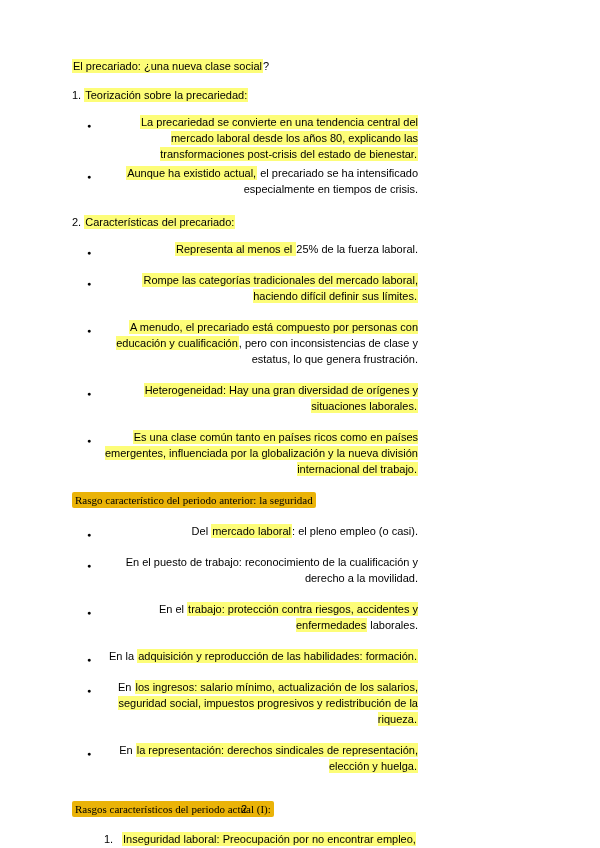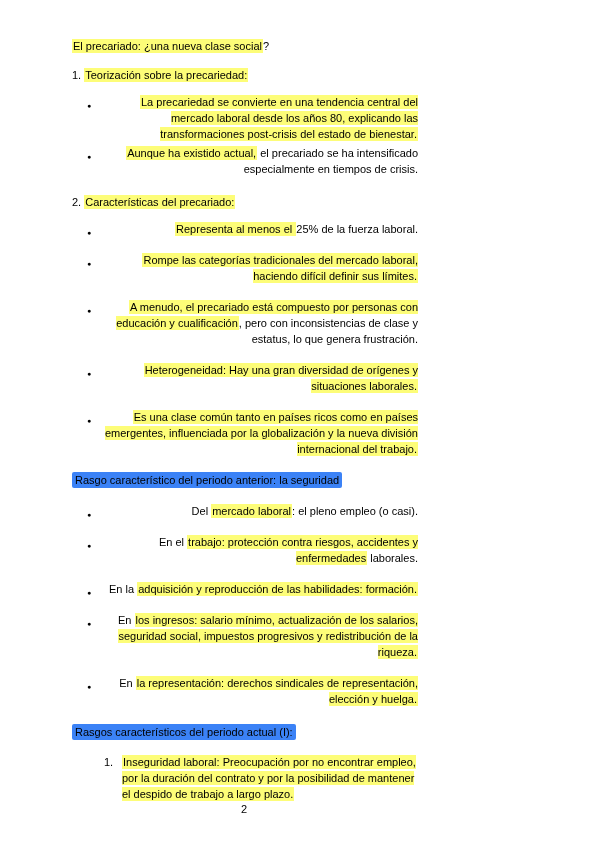--- a/index.html
+++ b/index.html
@@ -7,49 +7,49 @@
   body {
     width:600px; height:848px;
     font-family:"Liberation Sans", sans-serif;
     font-size:11px; color:#000;
     overflow:hidden;
   }
   .page {
     position:relative;
     width:488px; height:848px;
     background:#ffffff;
-    padding:38px 70px 0 72px;
+    padding:58px 70px 0 72px;
   }
   .para { line-height:16px; }
   .title { margin-bottom:13px; }
   .heading { margin-bottom:11px; }
   .pink-head { margin-bottom:15px; margin-top:2px; }
   .pink-head2 { margin-bottom:14px; }
 
   .hl-y { background:#fdfd78; padding:1px 1px; }
-  .hl-p { background:#3b82f6; padding:2px 3px; border-radius:2px; }
+  .hl-p { background:#eab308; padding:2px 3px; border-radius:2px;font-family:Liberation Serif, serif; }
   .u { text-underline-offset:2px; }
 
   ul.blist, ol.nlist { list-style:none; }
   ul.blist { margin:0 0 17px 0;text-align:right; }
   ul.blist li {
     position:relative;
     margin-left:32px;
     line-height:16px;
   }
   ul.blist li::before {
     content:"●";
     position:absolute;
     left:-17px; top:4px;
     font-size:7px;
   }
   ul.tight li { margin-bottom:3px; }
   ul.spaced li { margin-bottom:15px; }
   ul.list-car { margin-bottom:13px; }
-  ul.list-seg { margin-bottom:17px; }
+  ul.list-seg { margin-bottom:27px; }
 
   ol.nlist { margin:0 0 0 32px; }
   ol.nlist li {
     position:relative;
     padding-left:18px;
     line-height:16px;
   }
   ol.nlist .num { position:absolute; left:0; top:0; }
 
   .page-number {
@@ -80,20 +80,21 @@
     <li><span class="hl-y">Rompe las categorías tradicionales del mercado laboral, haciendo difícil definir sus límites.</span></li>
     <li><span class="hl-y">A menudo, el precariado está compuesto por personas con educación y cualificación</span><span>, pero con inconsistencias de clase y estatus, lo que genera frustración.</span></li>
     <li><span class="hl-y">Heterogeneidad: Hay una gran diversidad de orígenes y situaciones laborales.</span></li>
     <li><span class="hl-y">Es una clase común tanto en países ricos como en países emergentes, influenciada por la globalización y la nueva división internacional del trabajo.</span></li>
   </ul>
 
   <p class="para pink-head"><span class="hl-p">Rasgo característico del periodo anterior: la seguridad</span></p>
 
   <ul class="blist spaced list-seg">
     <li><span>Del </span><span class="hl-y">mercado laboral</span><span>: </span><span class="u">el pleno empleo</span><span> (o casi).</span></li>
+    <li><span>En el puesto de trabajo: reconocimiento de la cualificación y derecho a la movilidad.</span></li>
     <li><span>En el </span><span class="hl-y">trabajo: protección contra riesgos, accidentes y enfermedades</span><span> laborales.</span></li>
     <li><span>En la </span><span class="hl-y">adquisición y reproducción de las habilidades: formación.</span></li>
     <li><span>En </span><span class="hl-y">los ingresos: salario mínimo, actualización de los salarios, seguridad social, impuestos progresivos y redistribución de la riqueza.</span></li>
     <li><span>En </span><span class="hl-y">la representación: derechos sindicales de representación, elección y huelga.</span></li>
   </ul>
 
   <p class="para pink-head pink-head2"><span class="hl-p">Rasgos característicos del periodo actual (I):</span></p>
 
   <ol class="nlist">
     <li><span class="num">1.</span><span class="hl-y">Inseguridad laboral: Preocupación por no encontrar empleo, por la duración del contrato y por la posibilidad de mantener el despido de trabajo a largo plazo.</span></li>

